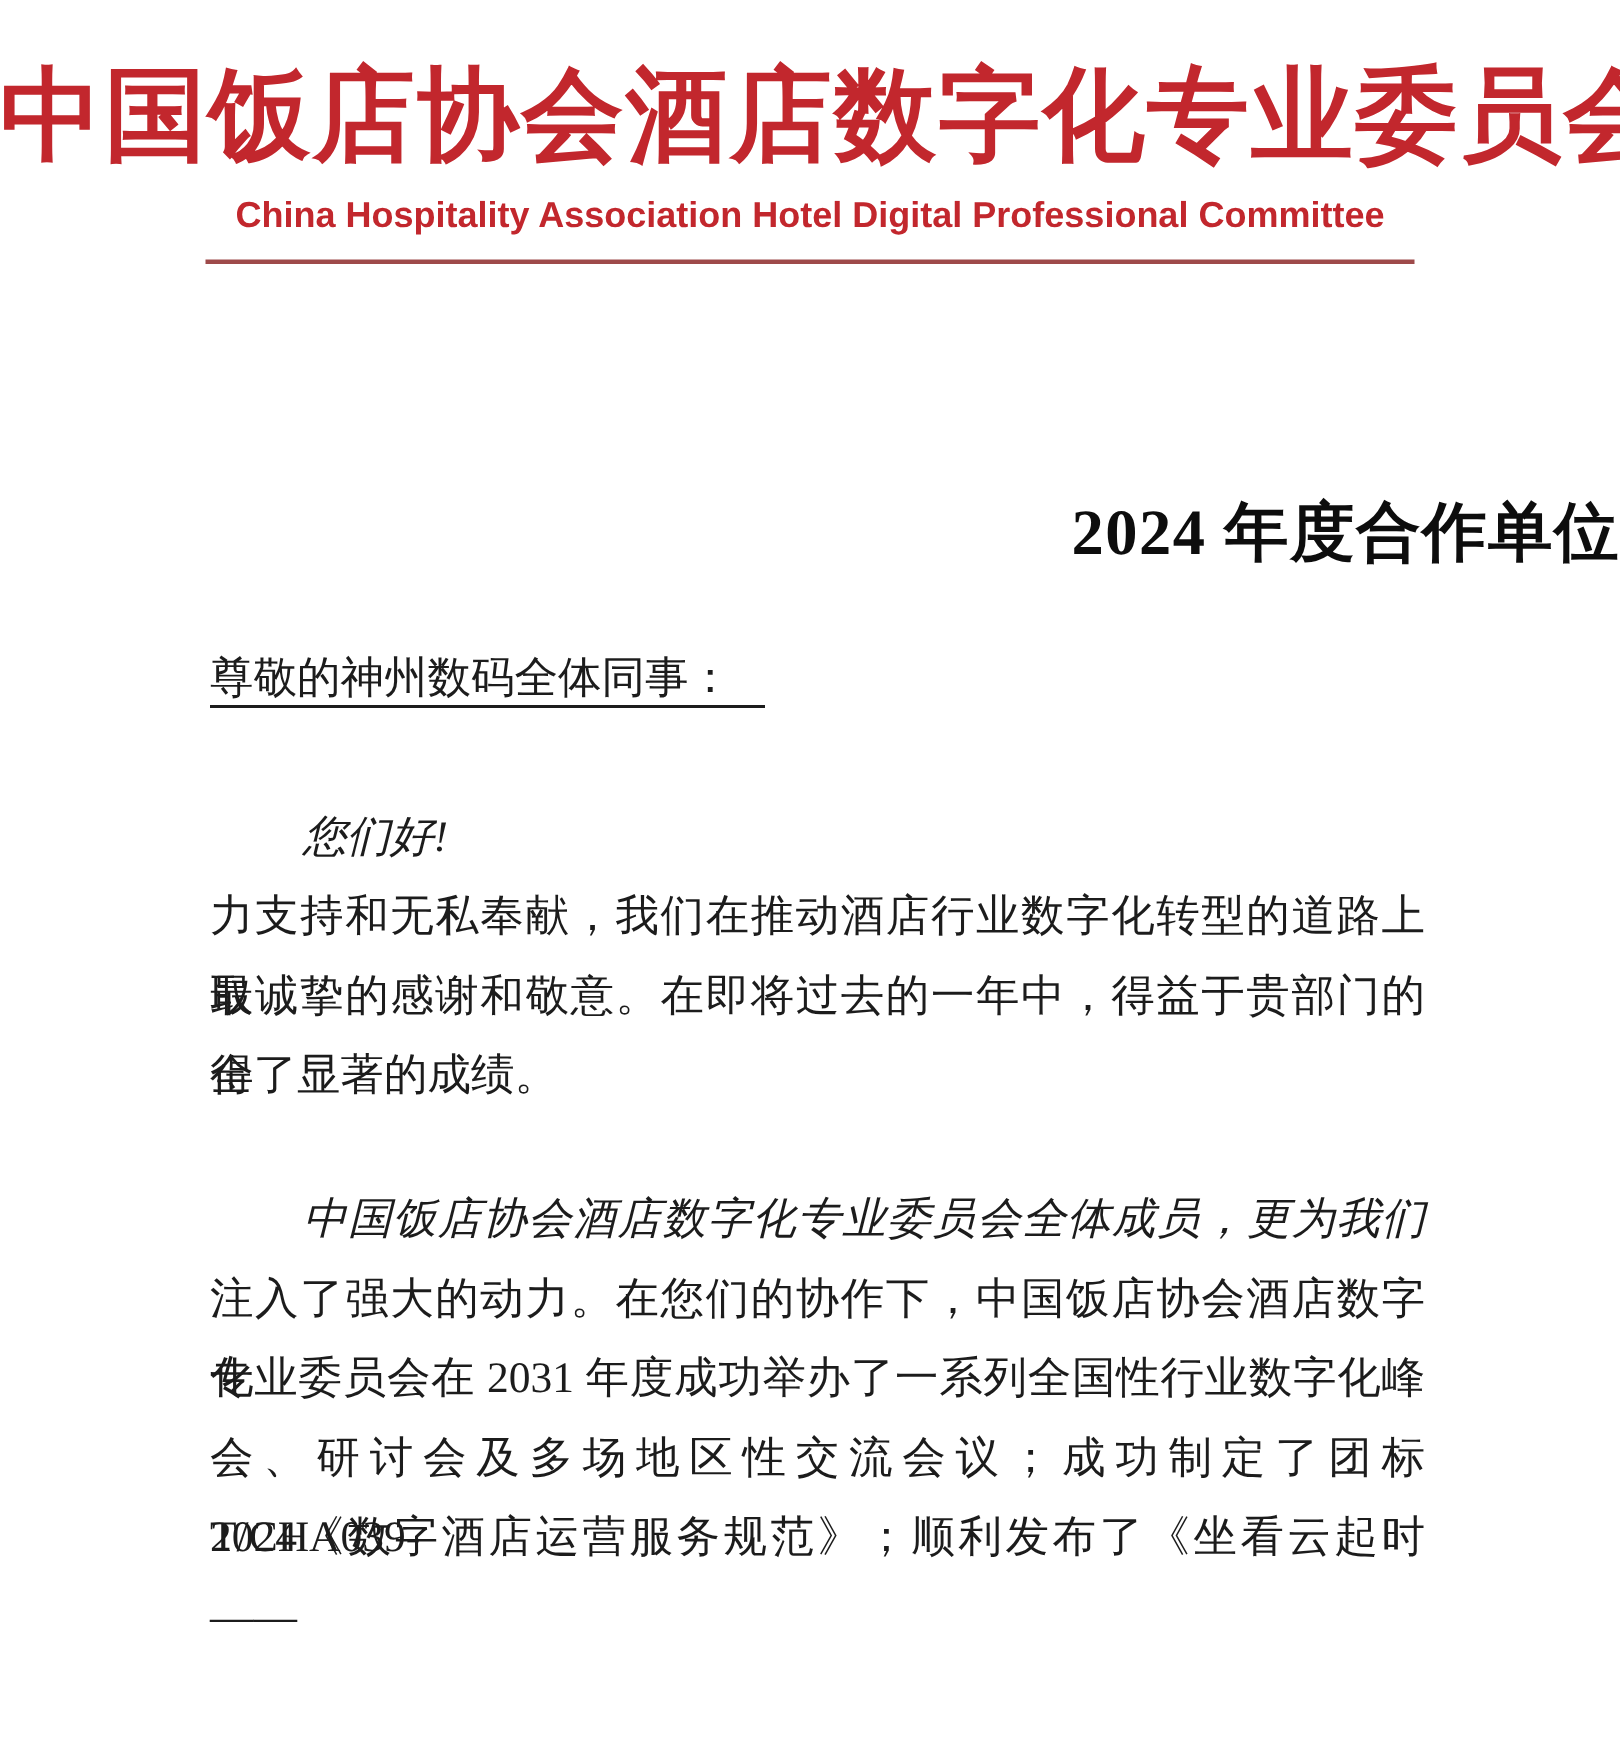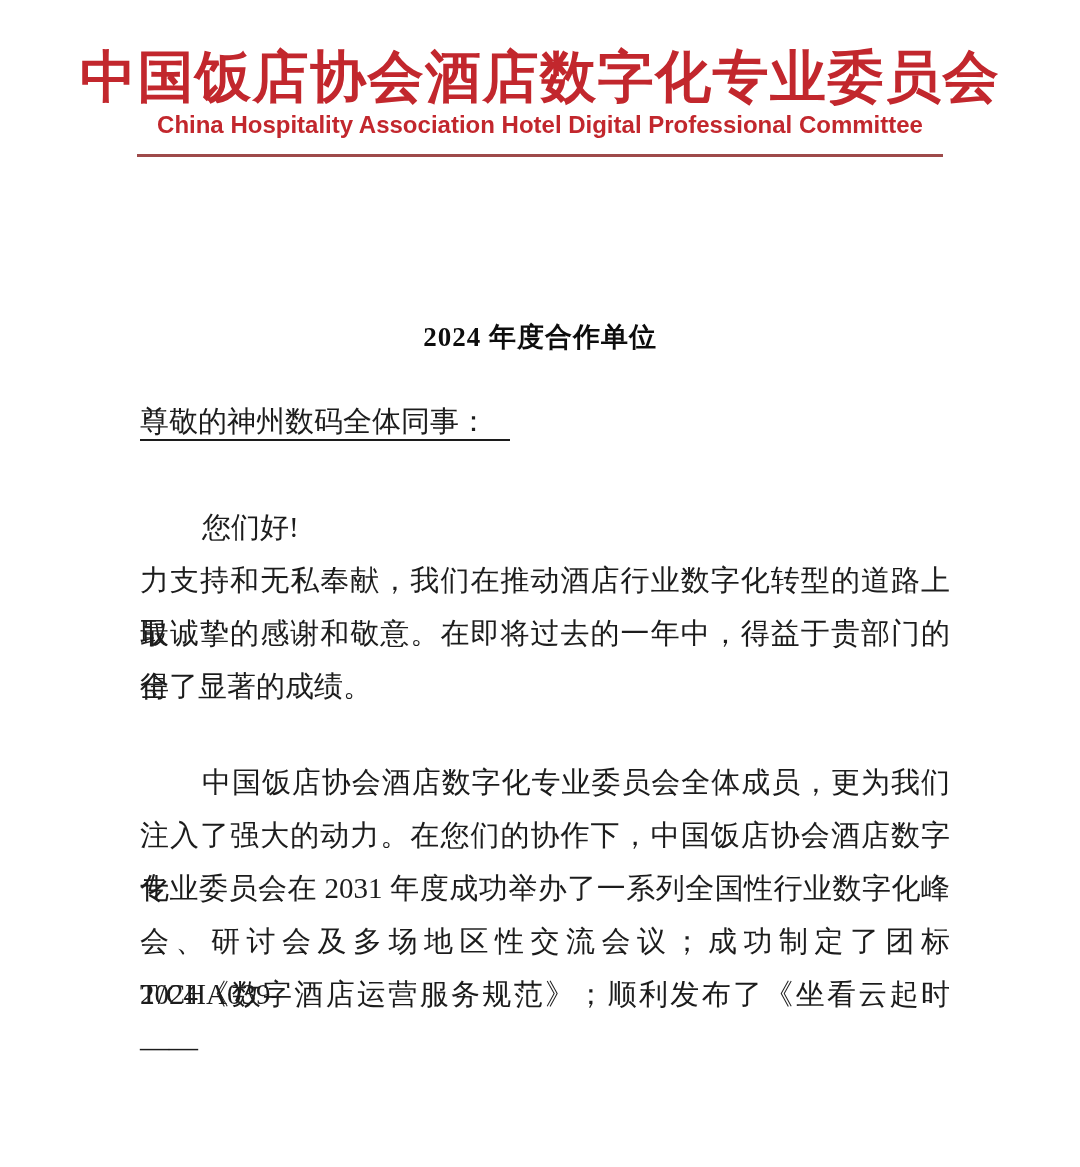--- a/index.html
+++ b/index.html
@@ -16,60 +16,60 @@
     overflow: hidden;
     font-family: "Liberation Serif", "DejaVu Serif", serif;
     color: #1c1c1c;
   }
   
   .letterhead {
     padding-top: 44px;
     text-align: center;
   }
   .org-zh {
-    font-size: 56px;
+    font-size: 68px;
     line-height: 66px;
     font-weight: 700;
     letter-spacing: 1.5px;
     color: #c2272d;
     font-family: "Liberation Serif", "DejaVu Serif", serif;
     white-space: nowrap;
   }
   .org-en {
-    margin-top: 0;
+    margin-top: 19px;
     font-size: 24px;
     line-height: 30px;
     font-weight: 700;
     color: #c2272d;
     font-family: "Liberation Sans", "DejaVu Sans", sans-serif;
     white-space: nowrap;
   }
   .head-rule {
     width: 806px;
     height: 3px;
     margin: 14px auto 0 auto;
     background: #9e4a4a;
     border: none;
   }
   
   .doc-title {
     margin-top: 150px;
-    text-align: center;
+    text-align: right;
     font-weight: 700;
-    font-size: 27px;
+    font-size: 43px;
     line-height: 60px;
     color: #0d0d0d;
     letter-spacing: 1px;
   }
   
   .content {
     padding: 0 130px 0 140px; 
   }
   .salutation {
-    margin-top: 36px;
+    margin-top: 48px;
     font-size: 29px;
     line-height: 36px;
     color: #1c1c1c;
   }
   .salutation .underlined {
     border-bottom: 2px solid #1c1c1c;
     padding-right: 22px;
     padding-bottom: 2px;
   }
   .letter-body {
@@ -83,20 +83,21 @@
     white-space: nowrap;
   }
   .letter-body .line.justify {
     white-space: normal;
     text-align: justify;
     text-align-last: justify;
     text-justify: inter-character;
   }
   .letter-body .line.indent {
     text-indent: 62px;
+    font-style: italic;
   }
   .letter-body .line.gap {
     margin-top: 43px;
   }
 </style>
 </head>
 <body>
 
 <div class="page">
 

